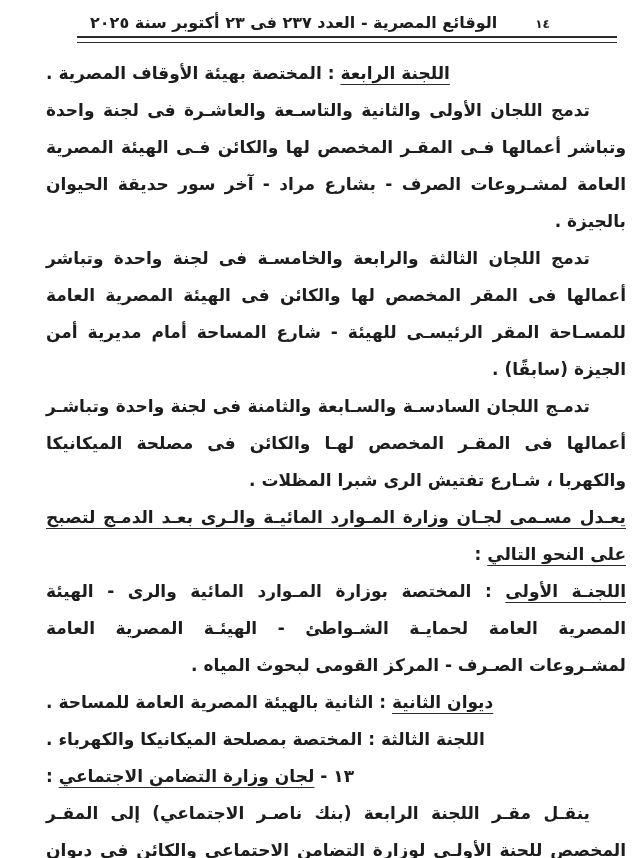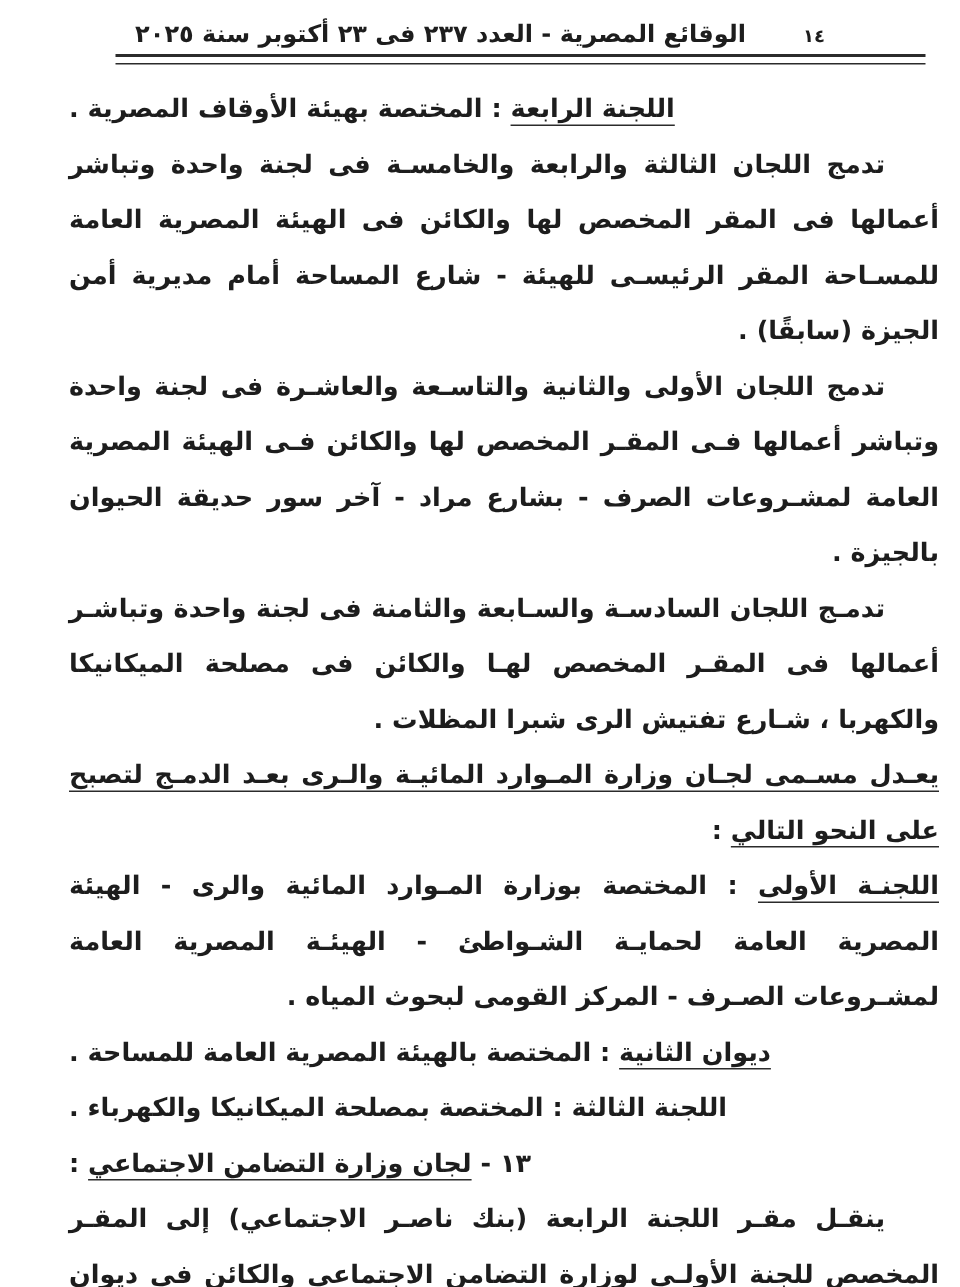--- a/index.html
+++ b/index.html
@@ -63,24 +63,24 @@
 
   <div class="header-row">
     <span class="header-page-number">١٤</span>
     <span class="header-title">الوقائع المصرية - العدد ٢٣٧ فى ٢٣ أكتوبر سنة ٢٠٢٥</span>
   </div>
 
   <div class="header-rule"></div>
 
   <div class="body-block" id="body-block">
       <p class="item indent-lg"><span class="u">اللجنة الرابعة</span><span> : المختصة بهيئة الأوقاف المصرية .</span></p>
+      <p class="para"><span>تدمج اللجان الأولى والثانية والتاسـعة والعاشـرة فى لجنة واحدة وتباشر أعمالها فـى المقـر المخصص لها والكائن فـى الهيئة المصرية العامة لمشـروعات الصرف - بشارع مراد - آخر سور حديقة الحيوان بالجيزة .</span></p>
       <p class="para"><span>تدمج اللجان الثالثة والرابعة والخامسـة فى لجنة واحدة وتباشر أعمالها فى المقر المخصص لها والكائن فى الهيئة المصرية العامة للمسـاحة المقر الرئيسـى للهيئة - شارع المساحة أمام مديرية أمن الجيزة (سابقًا) .</span></p>
-      <p class="para"><span>تدمج اللجان الأولى والثانية والتاسـعة والعاشـرة فى لجنة واحدة وتباشر أعمالها فـى المقـر المخصص لها والكائن فـى الهيئة المصرية العامة لمشـروعات الصرف - بشارع مراد - آخر سور حديقة الحيوان بالجيزة .</span></p>
       <p class="para"><span>تدمـج اللجان السادسـة والسـابعة والثامنة فى لجنة واحدة وتباشـر أعمالها فى المقـر المخصص لهـا والكائن فى مصلحة الميكانيكا والكهربا ، شـارع تفتيش الرى شبرا المظلات .</span></p>
       <p class="para no-indent"><span class="u">يعـدل مسـمى لجـان وزارة المـوارد المائيـة والـرى بعـد الدمـج لتصبح على النحو التالي</span><span> :</span></p>
       <p class="para no-indent"><span class="u">اللجنـة الأولى</span><span> : المختصة بوزارة المـوارد المائية والرى - الهيئة المصرية العامة لحمايـة الشـواطئ - الهيئـة المصرية العامة لمشـروعات الصـرف - المركز القومى لبحوث المياه .</span></p>
-      <p class="item indent-sm"><span class="u">ديوان الثانية</span><span> : المختصة بالهيئة المصرية العامة للمساحة .</span></p>
+      <p class="item indent-sm"><span class="u">ديوان الثانية</span><span> : الثانية بالهيئة المصرية العامة للمساحة .</span></p>
       <p class="item indent-sm"><span>اللجنة الثالثة : المختصة بمصلحة الميكانيكا والكهرباء .</span></p>
       <p class="item indent-sm"><span>١٣ - </span><span class="u">لجان وزارة التضامن الاجتماعي</span><span> :</span></p>
       <p class="para"><span>ينقـل مقـر اللجنة الرابعة (بنك ناصـر الاجتماعي) إلى المقـر المخصص للجنة الأولـى لوزارة التضامن الاجتماعى والكائن فى ديوان عام الوزارة ١٩ شـارع المراغى العجوزة - الجيزة .</span></p>
     </div>
 
 </div>
 
 </body></html>

